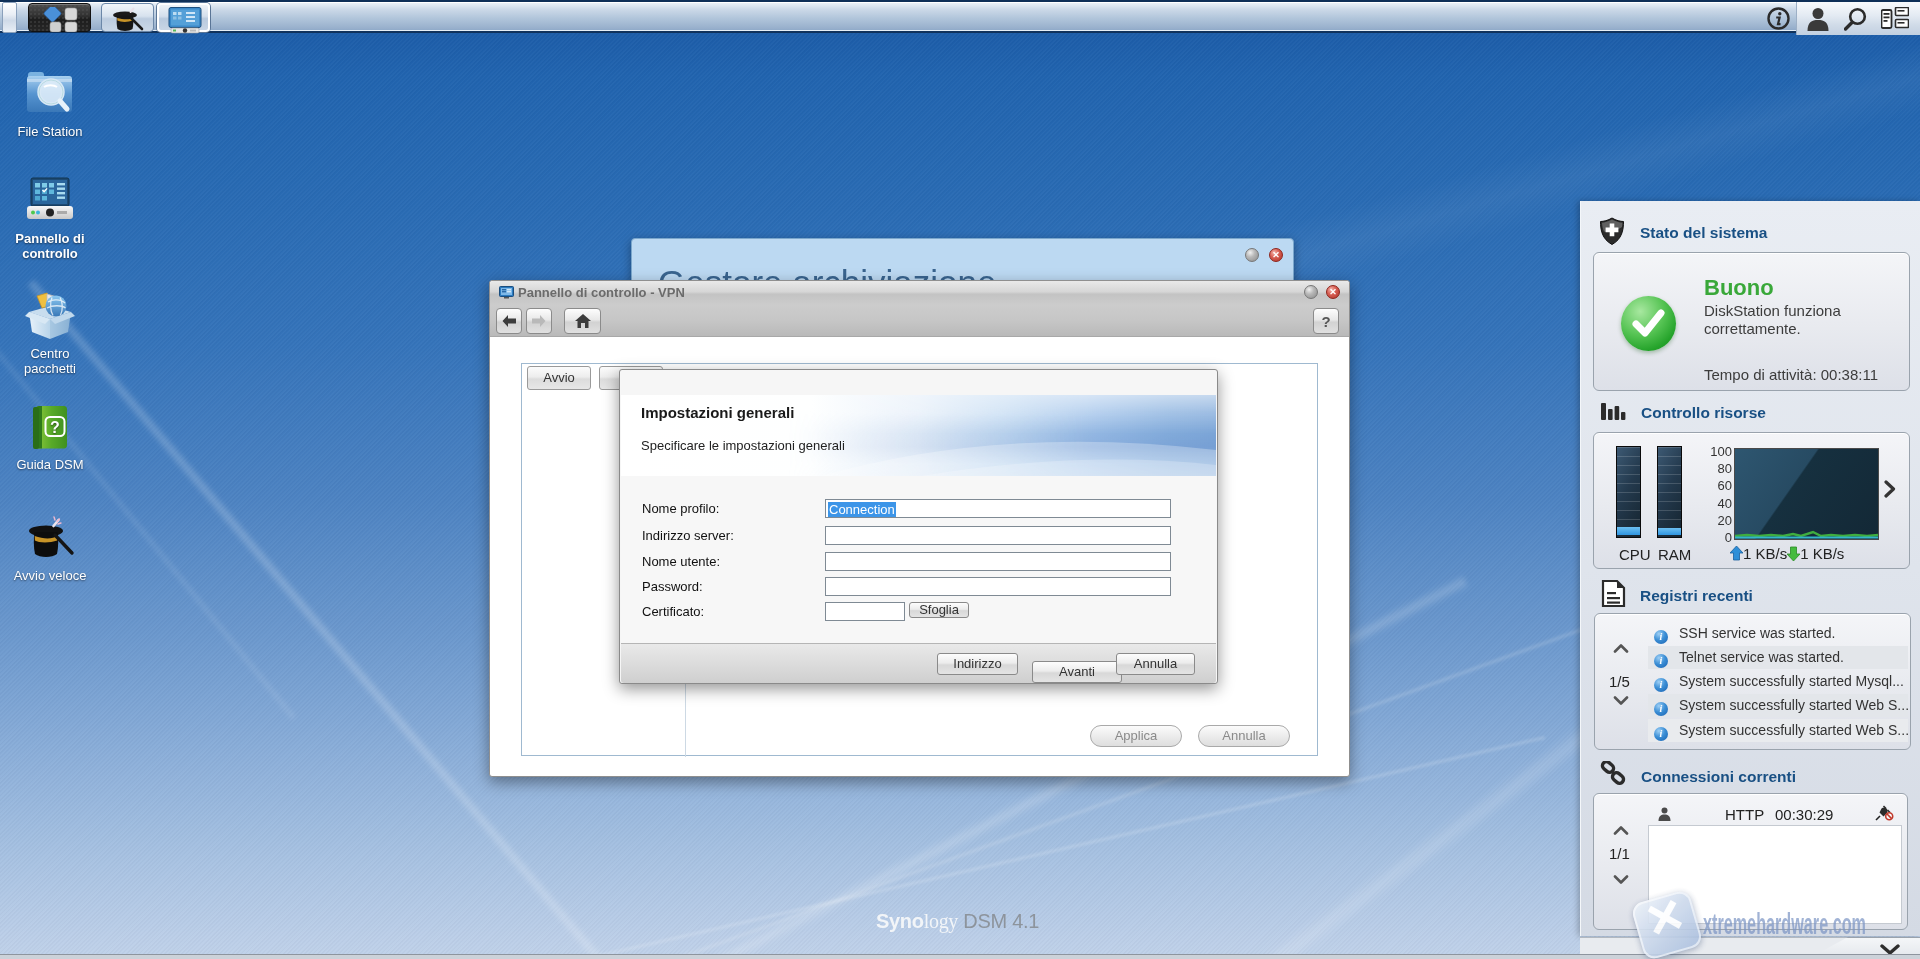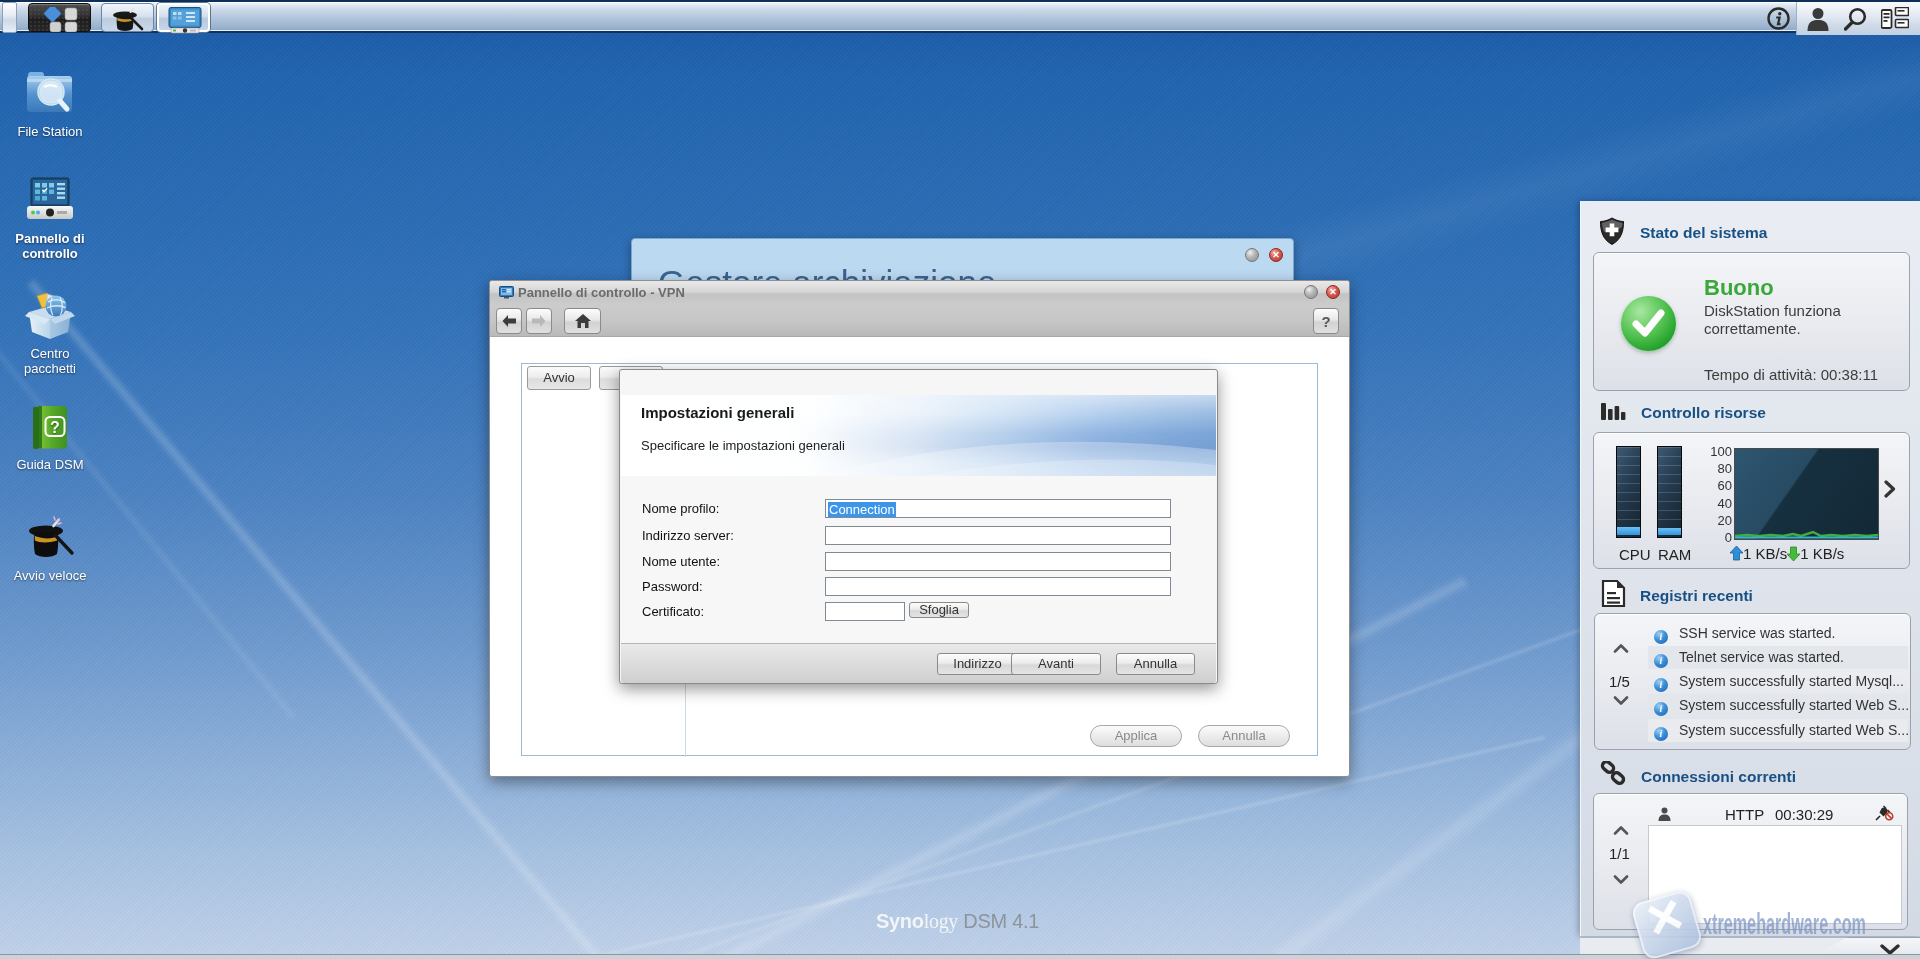--- a/index.html
+++ b/index.html
@@ -166,21 +166,21 @@
     <div class="fl" style="top:78px;">Nome utente:</div>
     <div class="fi" style="top:76px;"></div>
     <div class="fl" style="top:103px;">Password:</div>
     <div class="fi" style="top:101px;"></div>
     <div class="fl" style="top:128px;">Certificato:</div>
     <div class="fi" style="top:126px; width:80px;"></div>
     <div class="dbtn" style="left:288px; top:126px; width:60px; height:16px; line-height:14px;">Sfoglia</div>
   </div>
   <div id="dlg-foot">
     <div class="dbtn" style="left:316px; width:81px;">Indirizzo</div>
-    <div class="dbtn" style="left:390px; width:90px;">Avanti</div>
+    <div class="dbtn" style="left:411px; width:90px;margin-top:8px;">Avanti</div>
     <div class="dbtn" style="left:495px; width:79px;">Annulla</div>
   </div>
 </div>
 
 <div id="sidebar">
 
   <svg width="26" height="29" viewBox="0 0 26 29" style="position:absolute;left:18px;top:16px;">
     <path d="M13 1 C9 3.5 4.5 4.5 1.5 4.5 C1.5 13 3 22 13 27.5 C23 22 24.5 13 24.5 4.5 C21.5 4.5 17 3.5 13 1 Z" fill="#2b2b2b" stroke="#111" stroke-width="1"></path>
     <path d="M13 2.5 C9.5 4.6 5.5 5.6 3 5.7 C3.2 9 3.8 12 5 14.5 C10 15.5 18 14 23 10 C23.3 8.6 23.4 7.1 23.4 5.7 C20.5 5.6 16.5 4.6 13 2.5 Z" fill="rgba(255,255,255,0.25)"></path>
     <path d="M10.7 6.5 h4.6 v4.1 h4.1 v4.6 h-4.1 v4.1 h-4.6 v-4.1 h-4.1 v-4.6 h4.1 Z" fill="#fff"></path>

